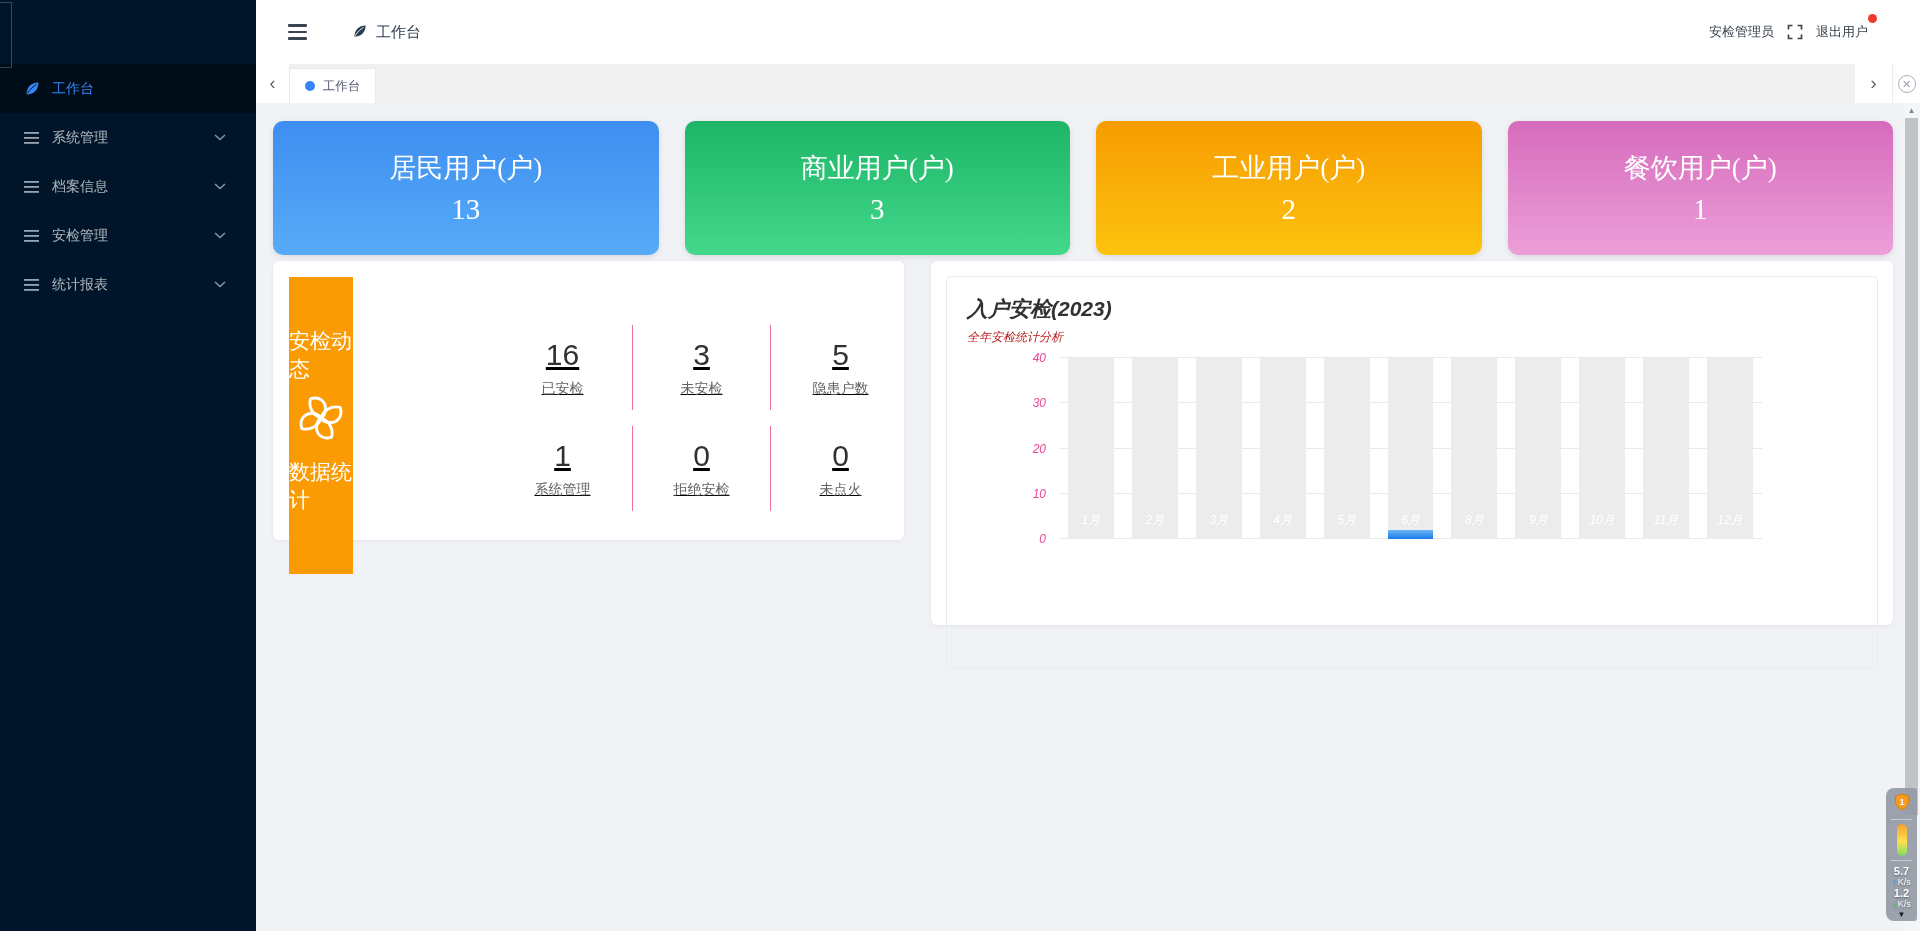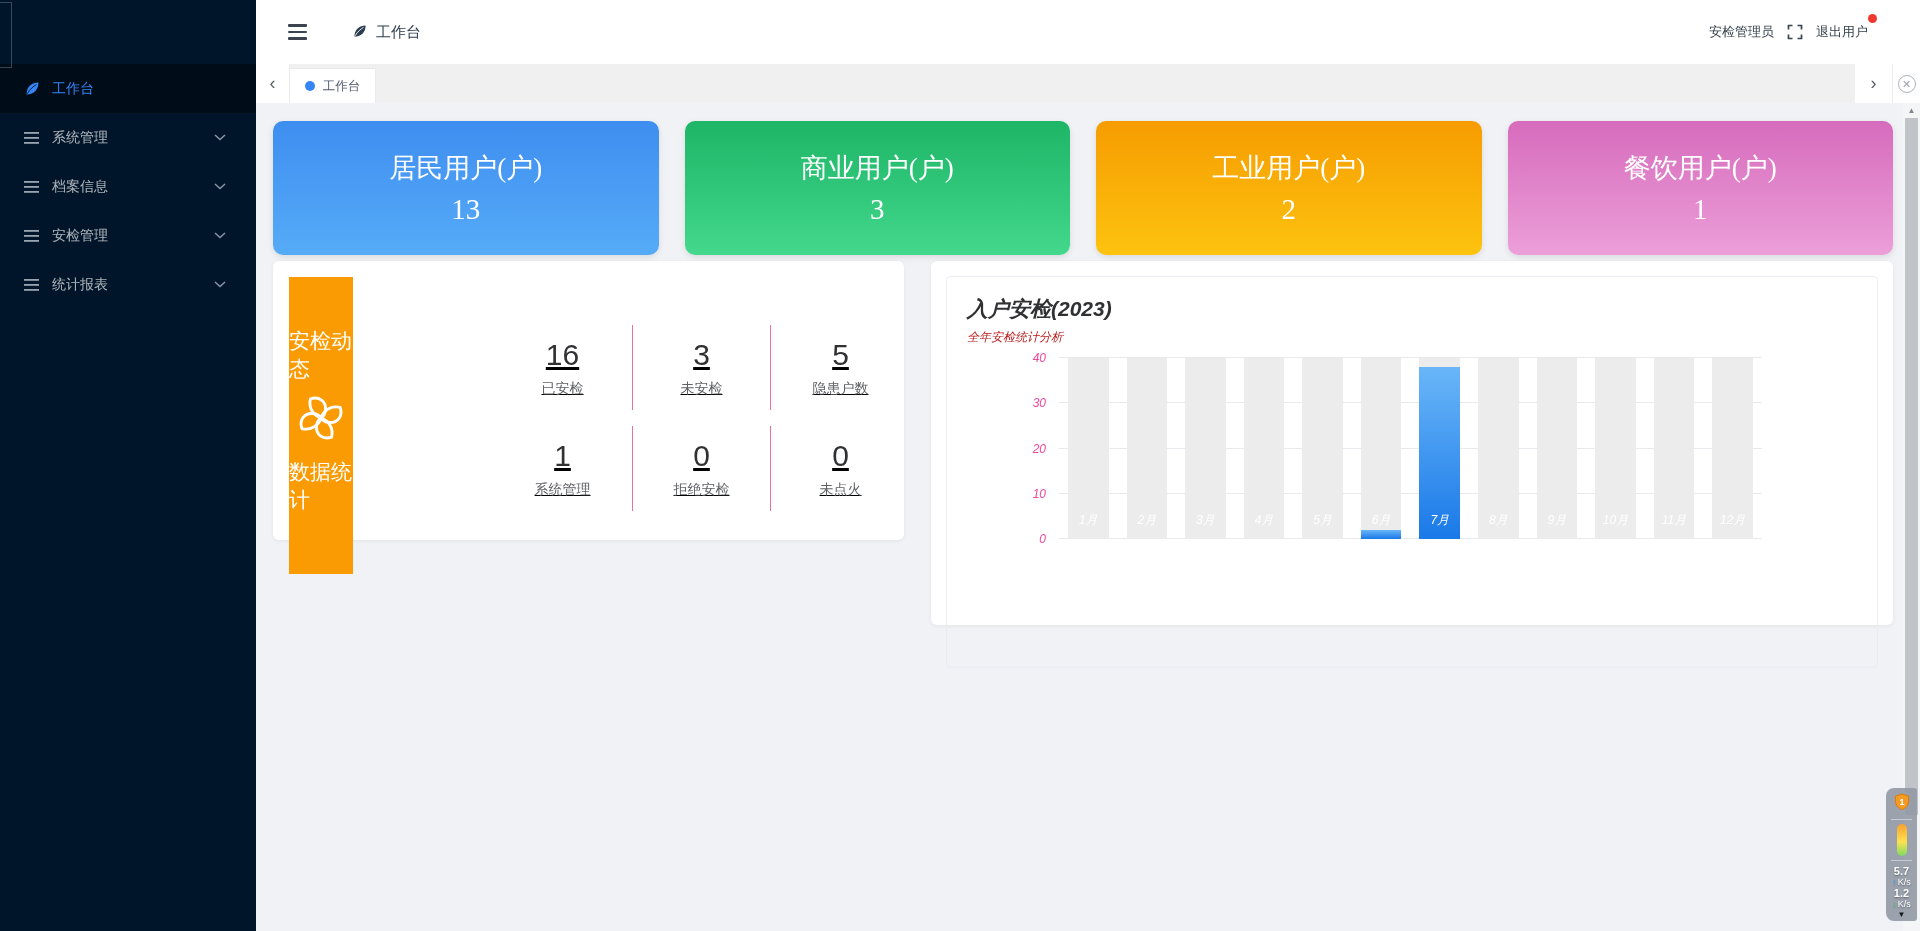--- a/index.html
+++ b/index.html
@@ -343,24 +343,20 @@
                   </div>
                   <div class="band" style="background: rgb(236, 236, 236);">
                     <span class="m-label">4月</span>
                   </div>
                   <div class="band" style="background: rgb(236, 236, 236);">
                     <span class="m-label">5月</span>
                   </div>
                   <div class="band" style="background: rgb(236, 236, 236);">
                     <div class="bar" style="height: 5%; background: linear-gradient(rgb(105, 182, 248), rgb(26, 121, 232));"></div>
                     <span class="m-label">6月</span>
-                  </div>
-                  <div class="band" style="background: rgb(236, 236, 236);">
-                    <div class="bar" style="height: 95%; background: linear-gradient(rgb(105, 182, 248), rgb(26, 121, 232));"></div>
-                    <span class="m-label">7月</span>
                   </div>
                   <div class="band" style="background: rgb(236, 236, 236);">
                     <span class="m-label">8月</span>
                   </div>
                   <div class="band" style="background: rgb(236, 236, 236);">
                     <span class="m-label">9月</span>
                   </div>
                   <div class="band" style="background: rgb(236, 236, 236);">
                     <span class="m-label">10月</span>
                   </div>

